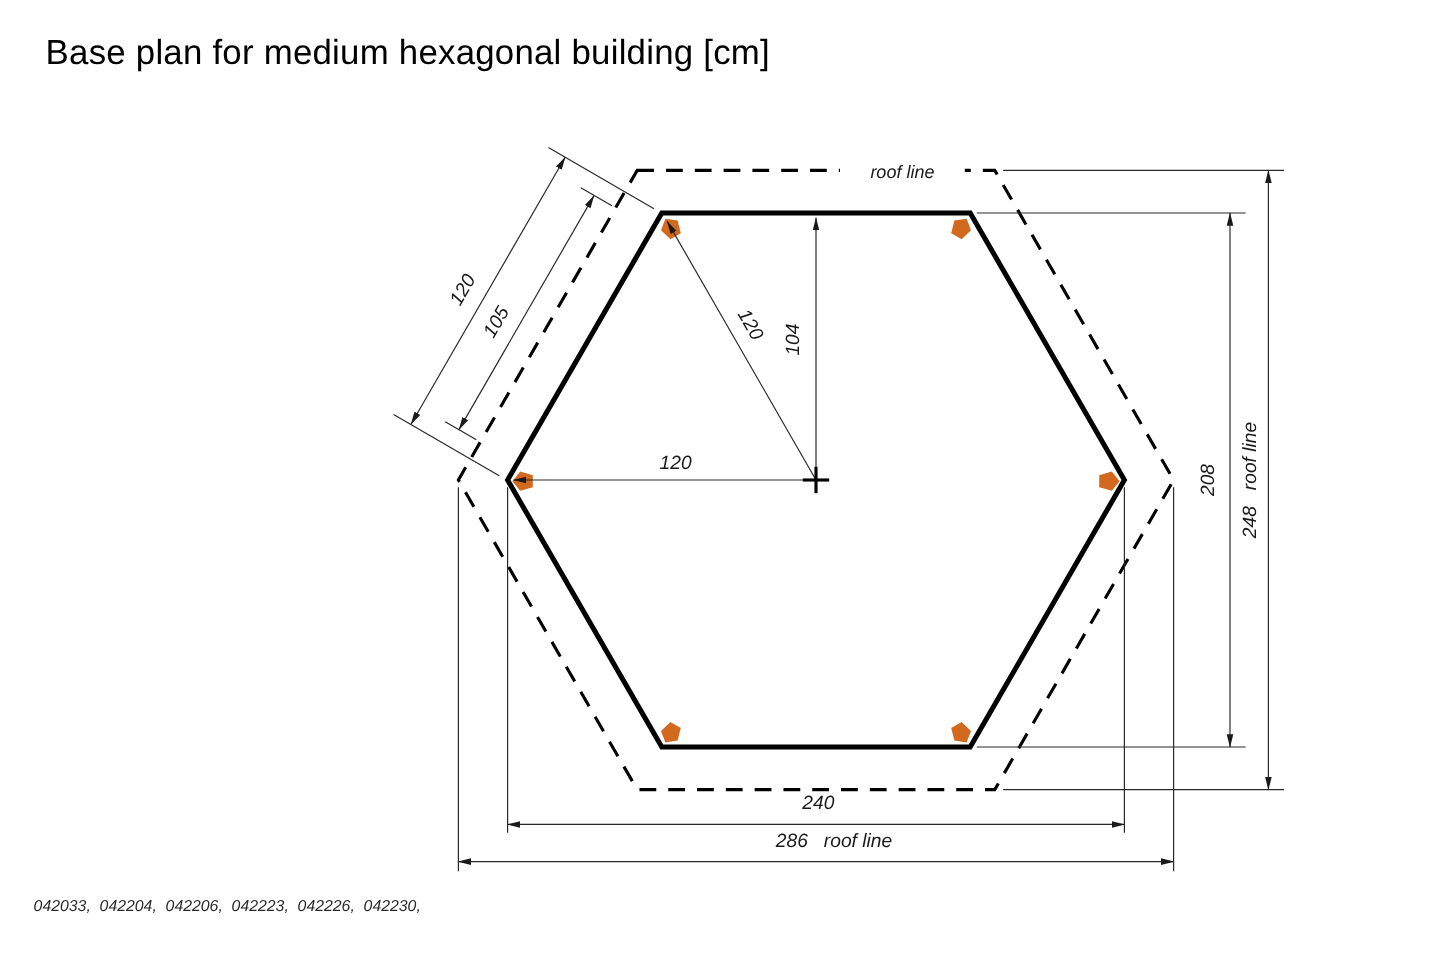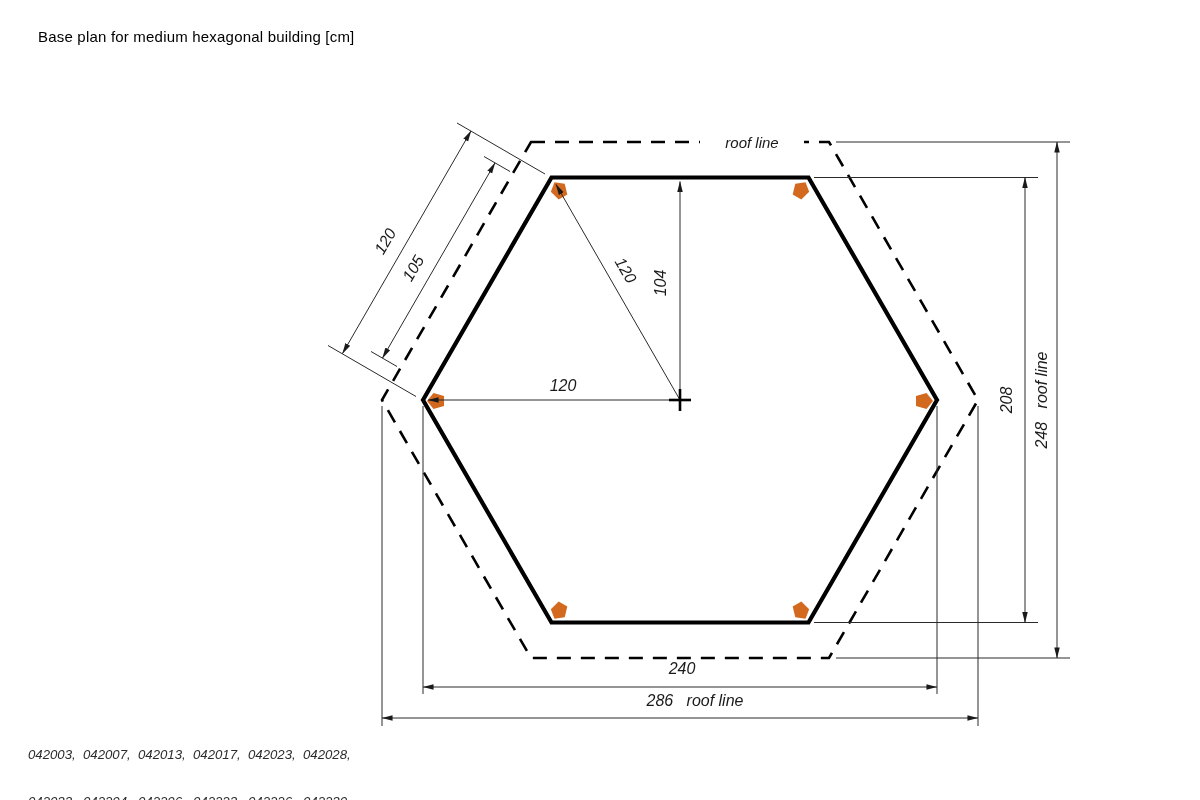--- a/index.html
+++ b/index.html
@@ -1,18 +1,18 @@
 <!DOCTYPE html>
 <html><head>
 <meta charset="utf-8">
 <style>
   html,body{margin:0;padding:0;background:#ffffff;}
   body{width:1200px;height:800px;position:relative;overflow:hidden;
        font-family:"Liberation Sans", sans-serif;color:#000;}
-  .title{position:absolute;left:38px;top:28px;font-size:15px;letter-spacing:.2px;
+  .title{position:absolute;left:38px;top:28px;font-size:29px;letter-spacing:.2px;
          font-weight:400;color:#000;}
   .codes{position:absolute;left:28px;top:716px;font-style:italic;font-size:13.2px;
          line-height:1.18;color:#2b2b2b;white-space:pre;}
   svg{position:absolute;left:0;top:0;}
   .dimtxt{font-style:italic;font-size:16px;fill:#1a1a1a;white-space:pre;}
   .dimtxt-sm{font-style:italic;font-size:15px;fill:#1a1a1a;white-space:pre;}
 </style>
 </head>
 <body>
 
@@ -79,17 +79,16 @@
   <text class="dimtxt" transform="translate(621,273) rotate(60)" text-anchor="middle">120</text>
   <text class="dimtxt" transform="translate(666,283) rotate(-90)" text-anchor="middle">104</text>
   <text class="dimtxt" x="563" y="391" text-anchor="middle">120</text>
   <text class="dimtxt" transform="translate(1012,400) rotate(-90)" text-anchor="middle">208</text>
   <text class="dimtxt" transform="translate(1047,400) rotate(-90)" text-anchor="middle">248   roof line</text>
   <text class="dimtxt" x="682" y="674" text-anchor="middle">240</text>
   <text class="dimtxt" x="695" y="706" text-anchor="middle">286   roof line</text>
 </svg>
 
 <div class="codes">
-  <div>042003,  042007,  042013,  042017,  042023,  042028,</div>
   <div>042033,  042204,  042206,  042223,  042226,  042230,</div>
   
   
 </div>
 
 </body></html>

